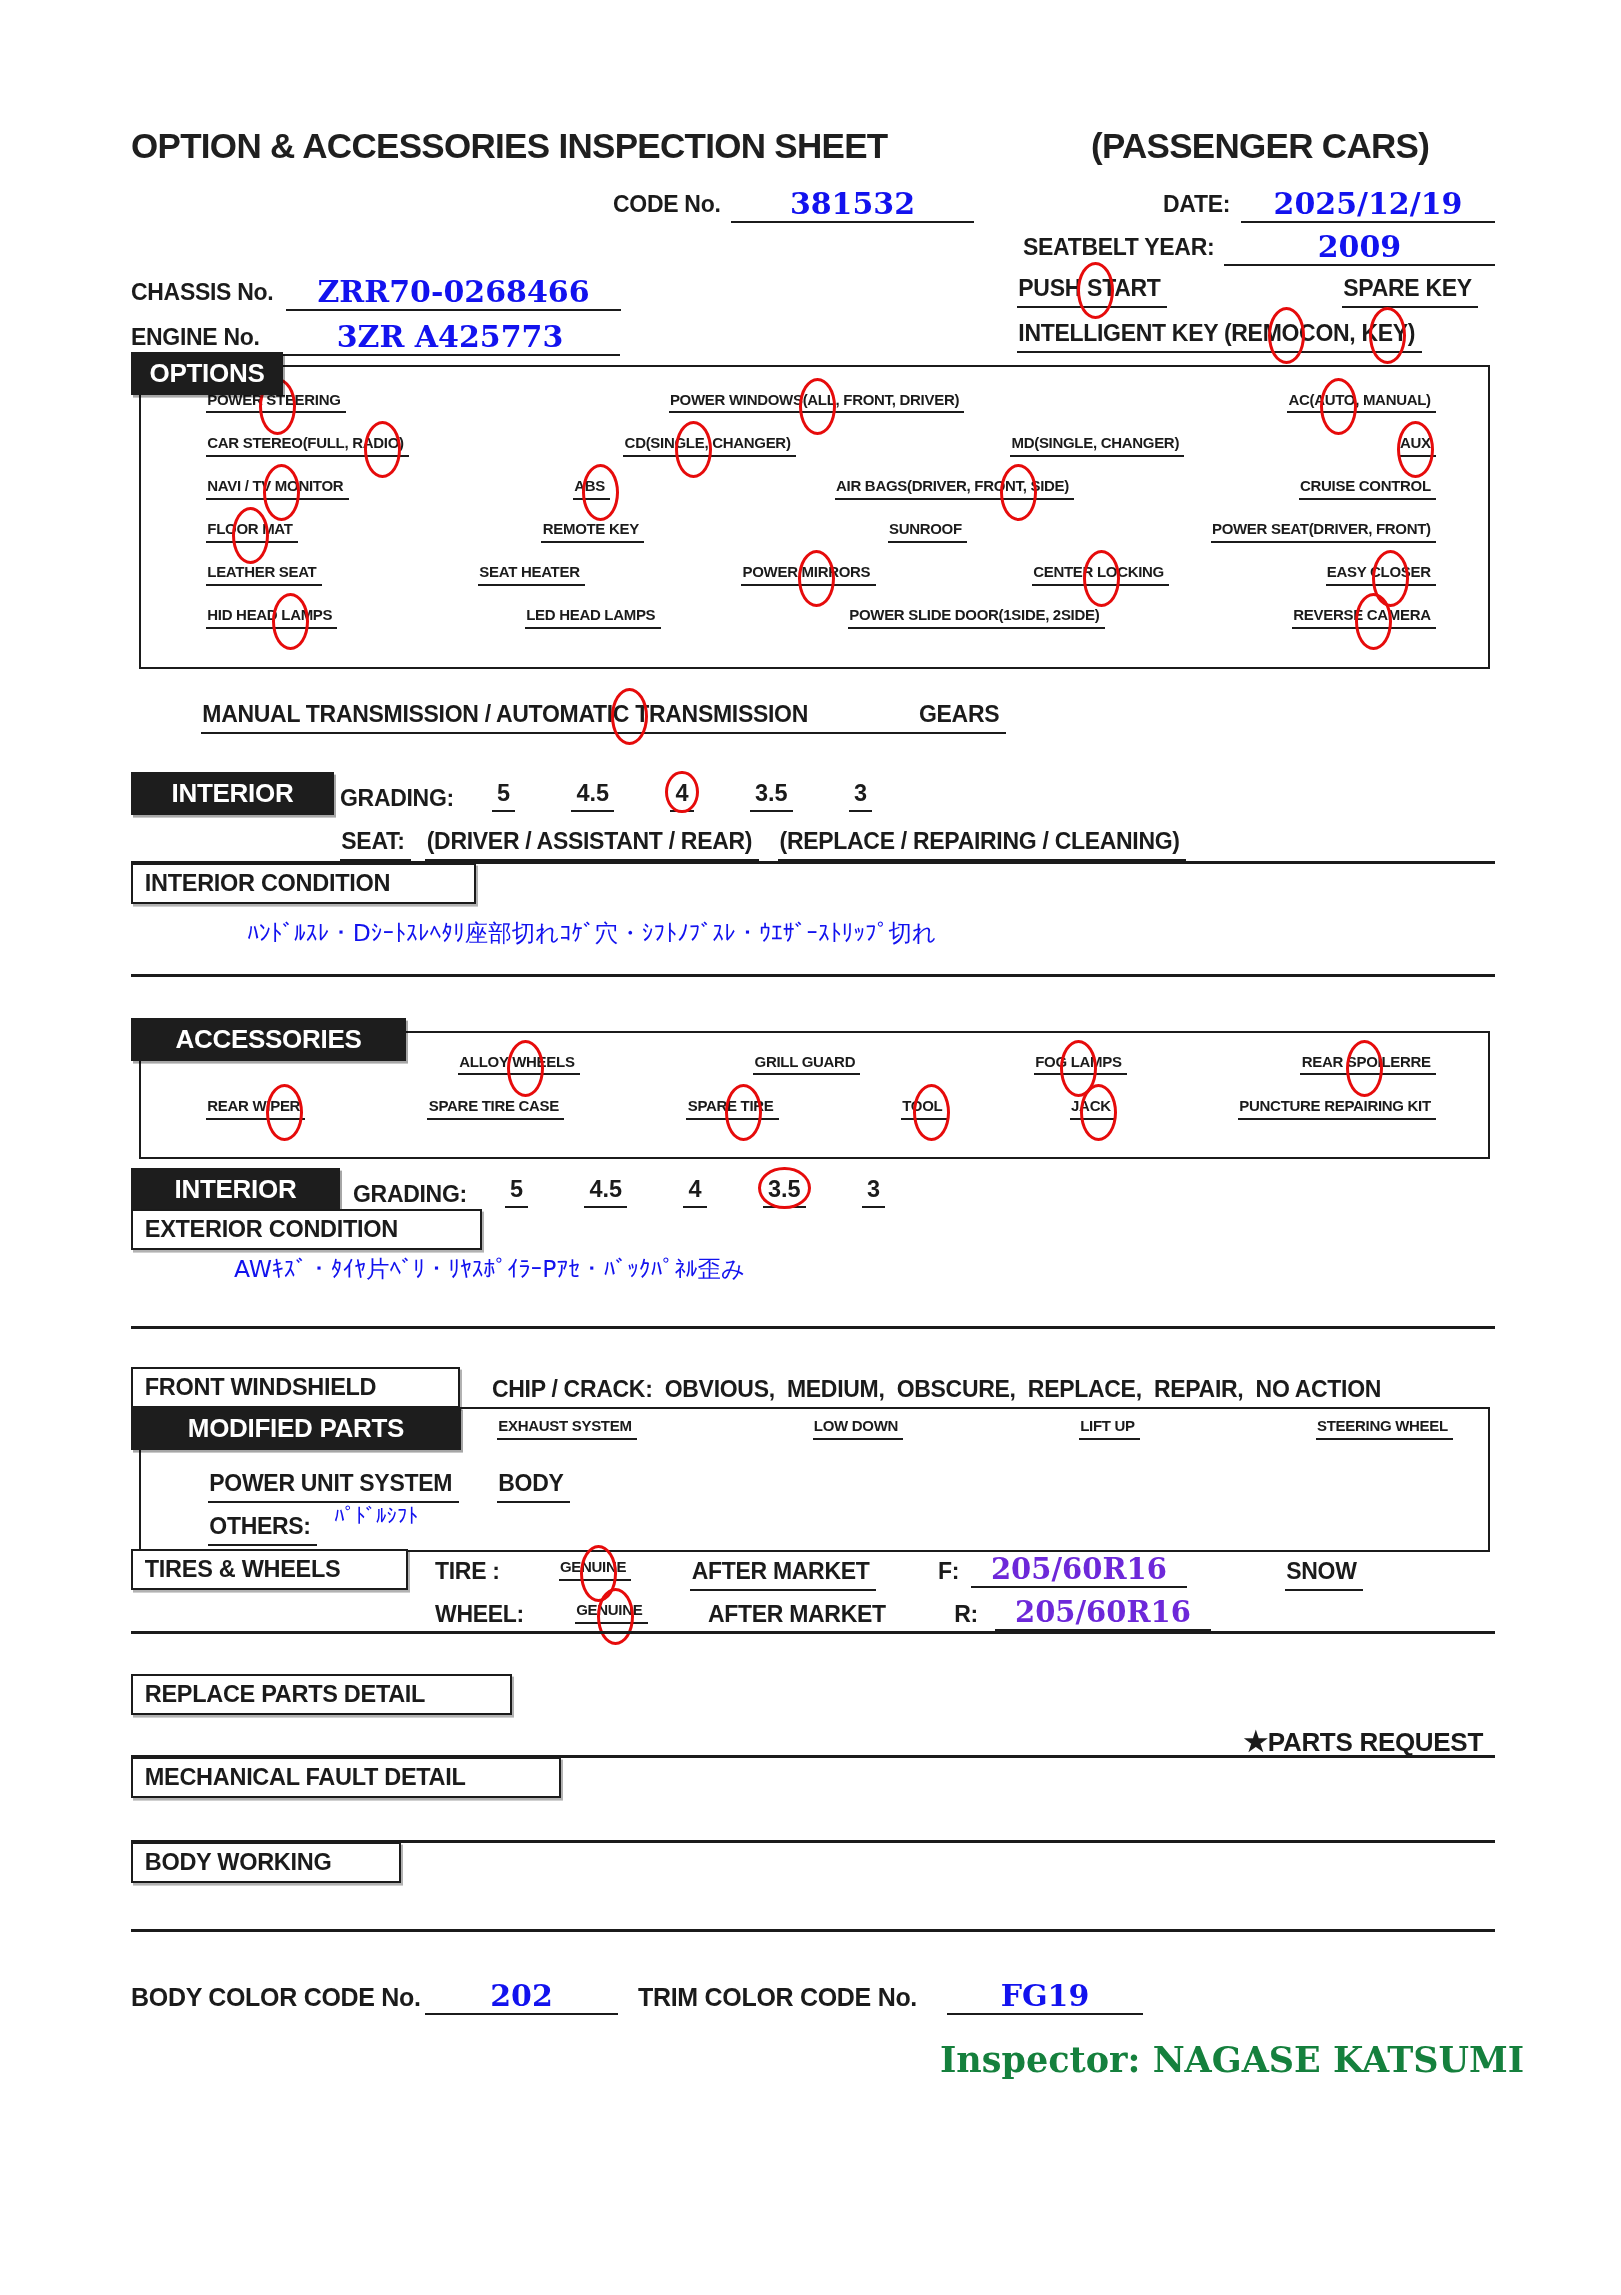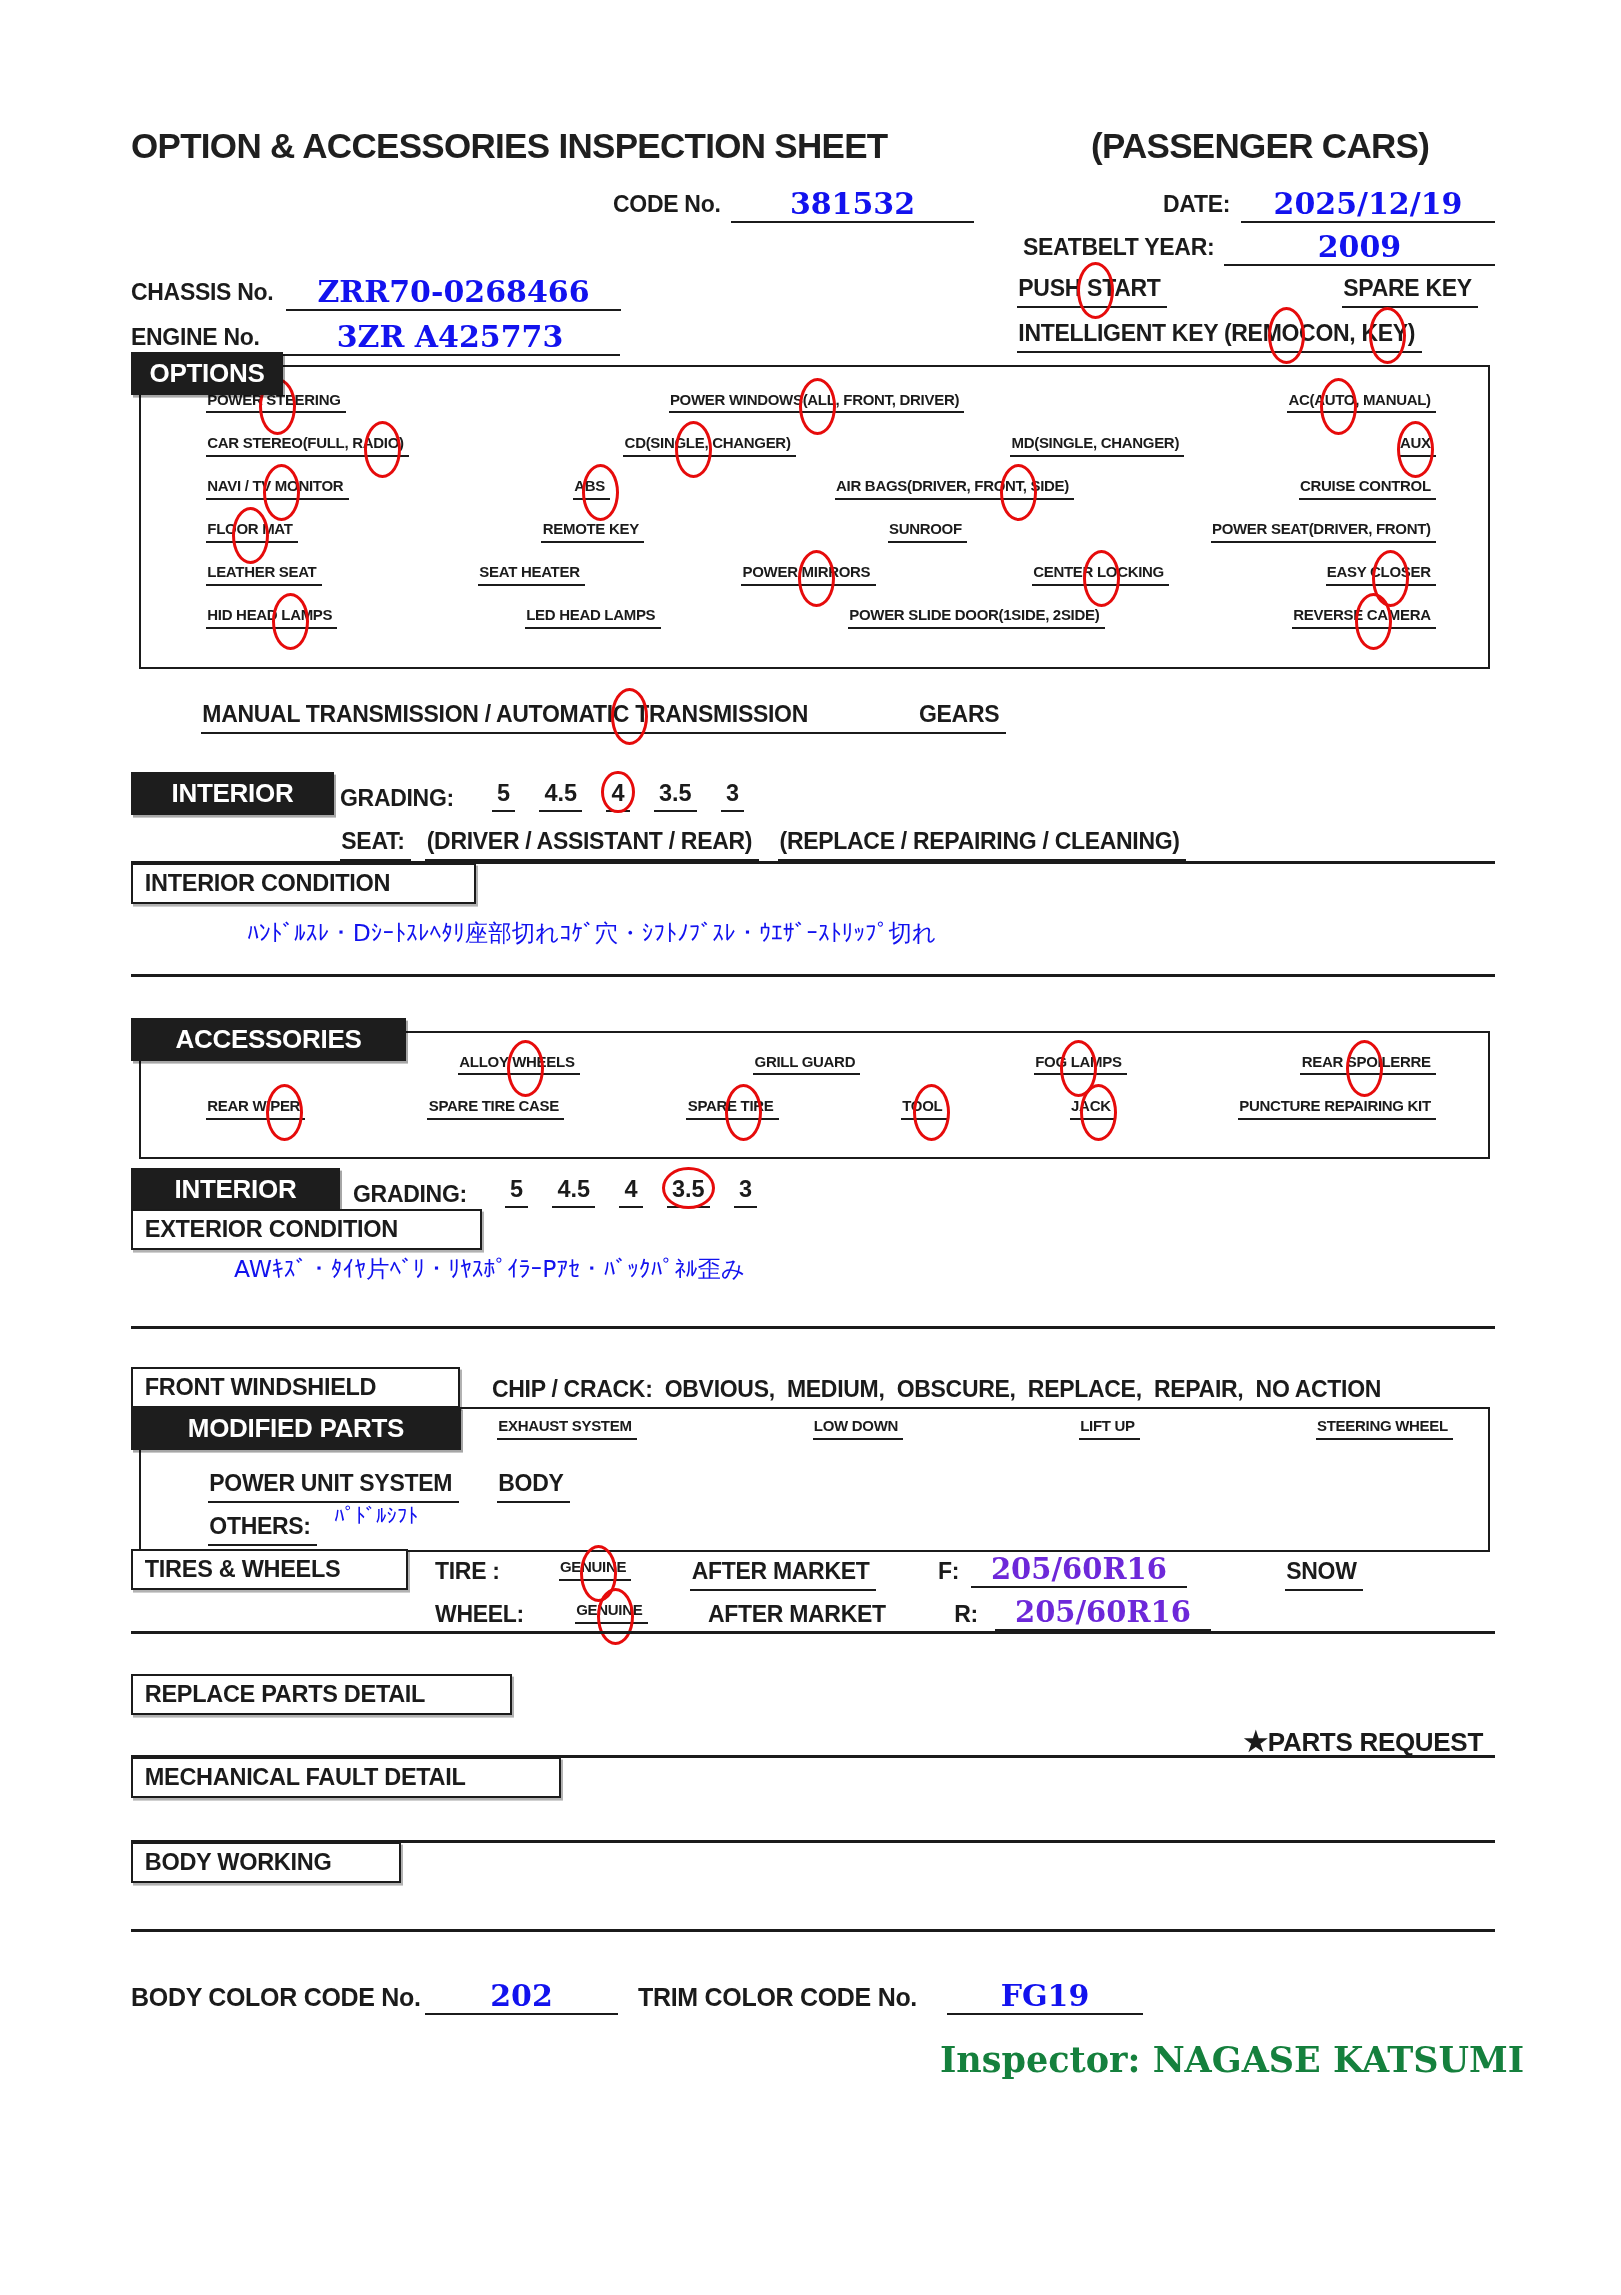--- a/index.html
+++ b/index.html
@@ -23,21 +23,21 @@
   .wbox{position:absolute;background:#ffffff;border:2px solid #1b1b1b;font-weight:bold;font-size:23.5px;
         letter-spacing:-0.3px;padding:5.2px 11.8px;box-shadow:2px 2.6px 0 rgba(0,0,0,0.3);white-space:nowrap;}
   .box{position:absolute;border:2px solid #1b1b1b;}
   .hline{position:absolute;height:2.6px;background:#1b1b1b;}
   .orow{position:absolute;left:65px;right:52px;display:flex;justify-content:space-between;}
   .opt{position:relative;border-bottom:2.6px solid #1b1b1b;padding:0 5.2px 3.9px 1.3px;
        font-weight:bold;font-size:15px;letter-spacing:-0.3px;white-space:nowrap;}
   .c{position:absolute;width:31px;height:51px;border:3.3px solid #e60b0b;border-radius:50%;
      top:-13px;pointer-events:none;}
   .g{position:relative;display:inline-block;border-bottom:2.6px solid #1b1b1b;padding:0 5.2px 2.6px;
-     margin-left:24px;font-weight:bold;font-size:23.5px;}
+     margin-left:56px;font-weight:bold;font-size:23.5px;}
   .gc{position:absolute;inset:-9.2px -5.2px -3.9px -5.2px;border:3.3px solid #e60b0b;border-radius:50%;pointer-events:none;}
   .gradrow{position:absolute;display:flex;align-items:flex-end;}
   .trow{position:absolute;display:flex;align-items:flex-start;}
   .star{font-size:27.5px;}
   .inspector{position:absolute;font-family:"DejaVu Serif",serif;font-weight:bold;font-size:35px;
              color:#15803d;white-space:nowrap;}
 </style>
 </head>
 <body>
 

